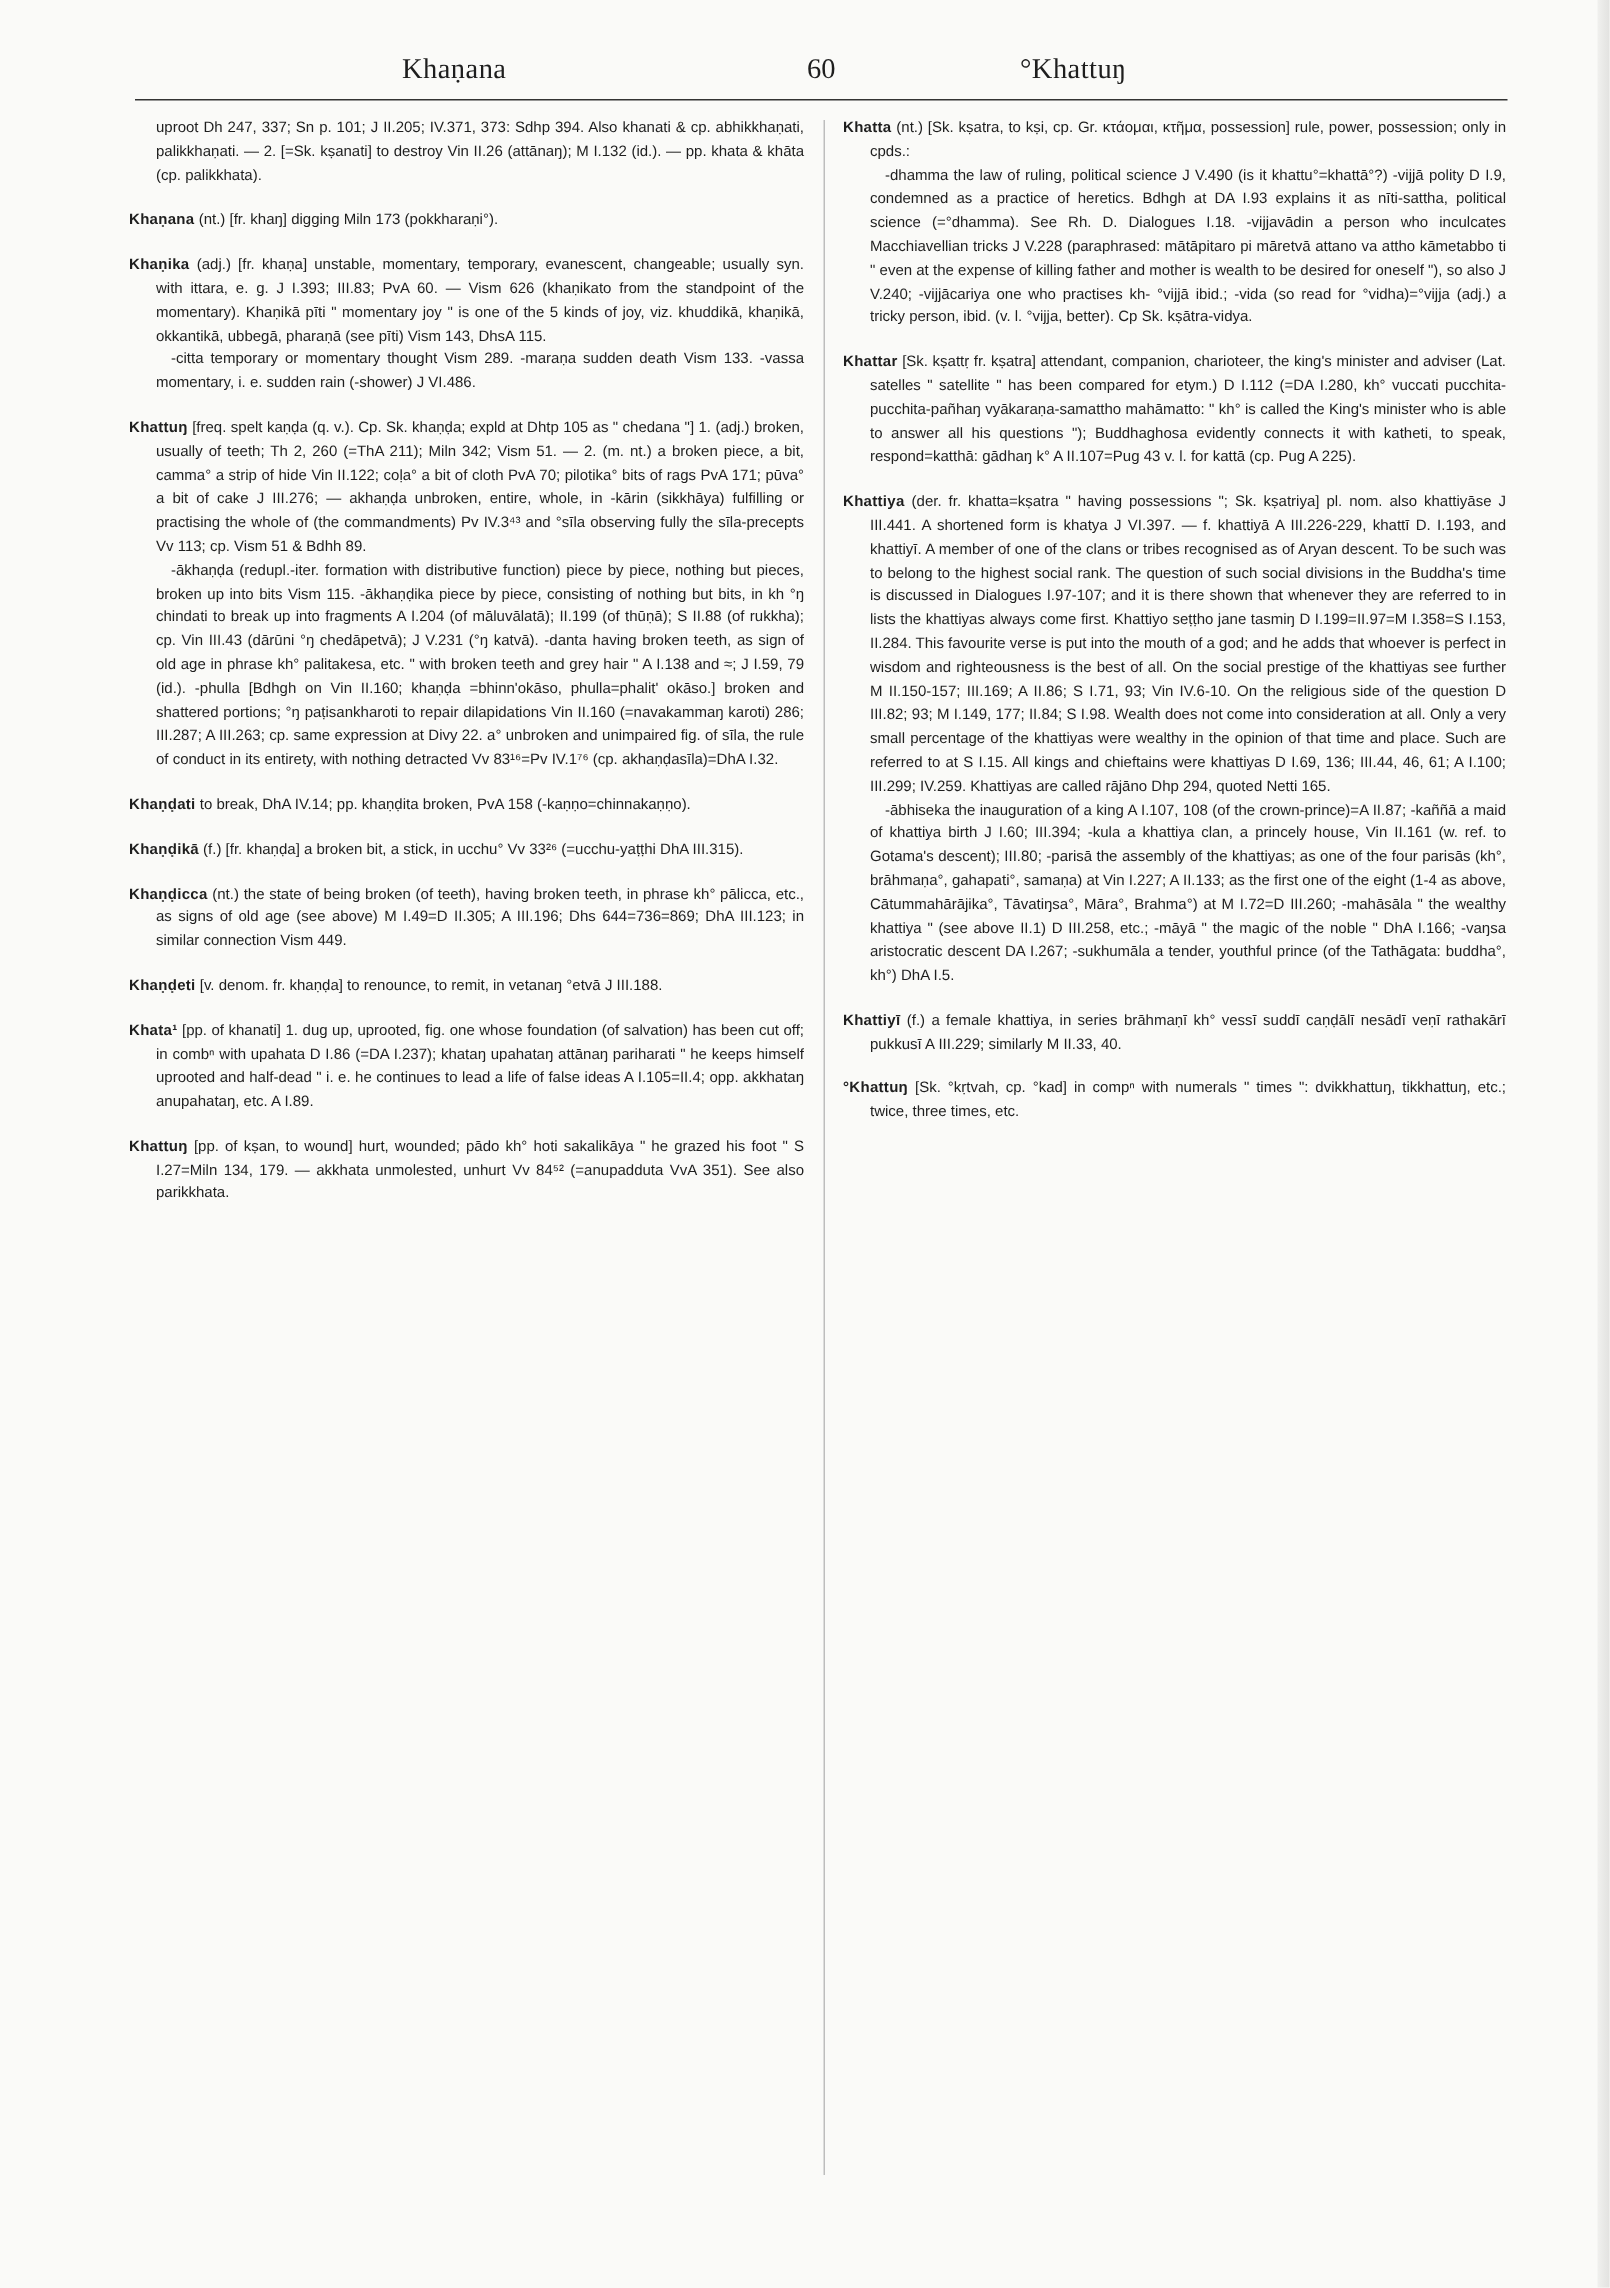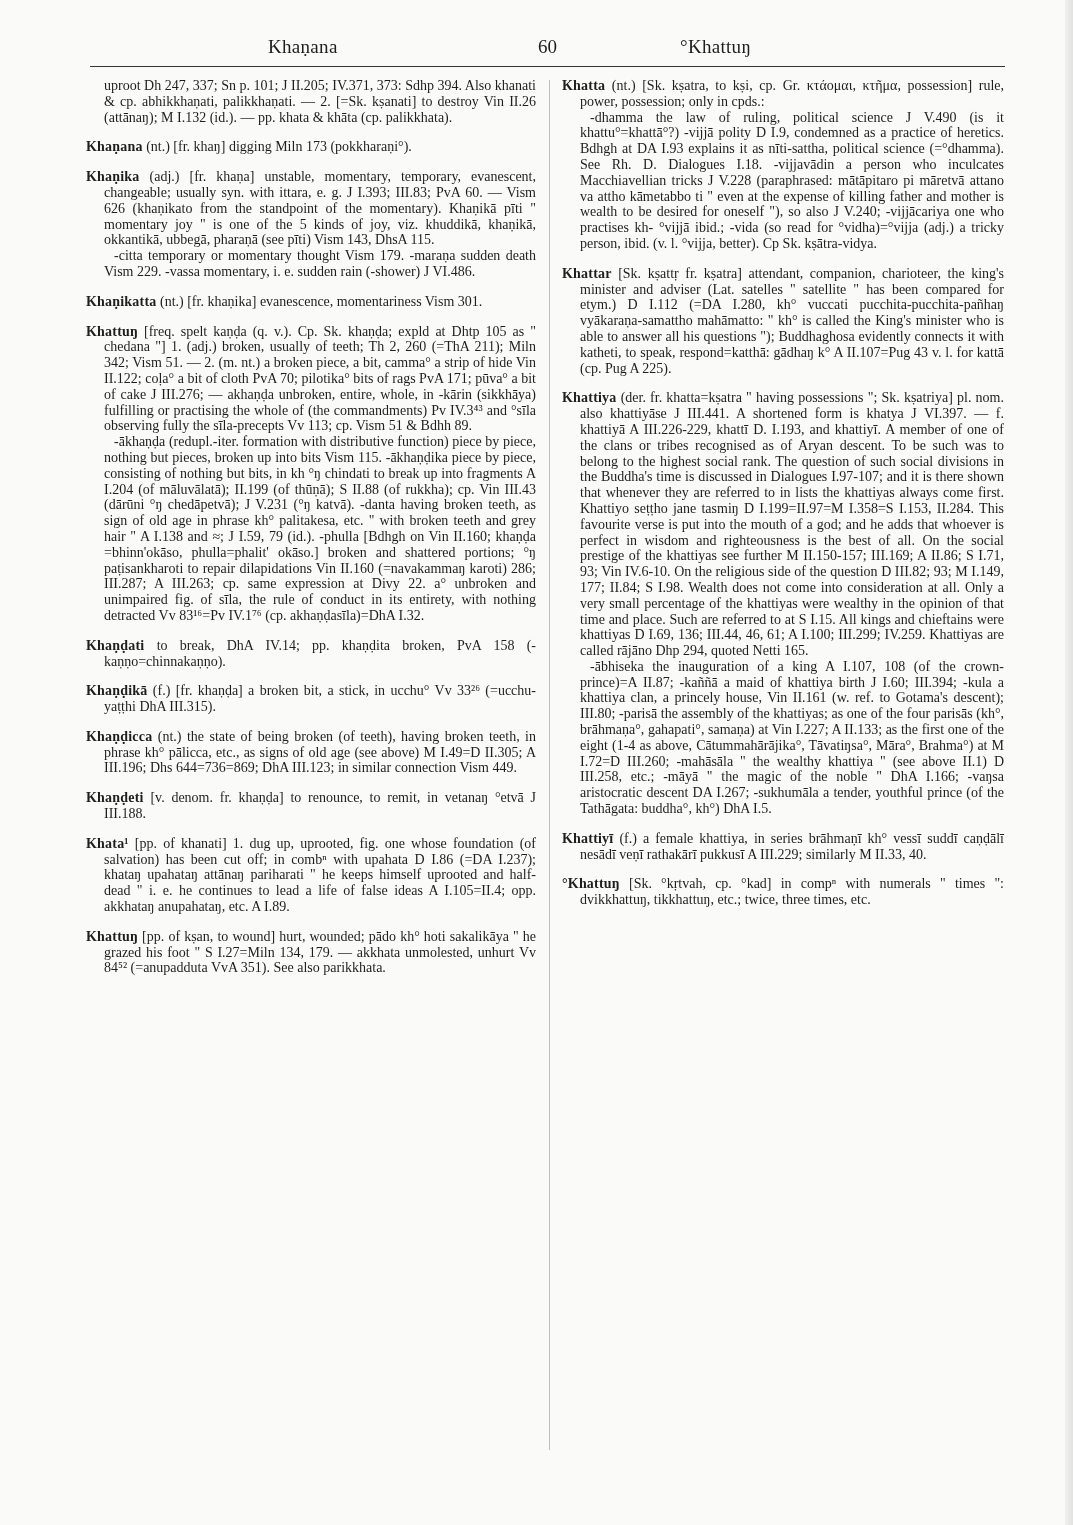--- a/index.html
+++ b/index.html
@@ -9,22 +9,22 @@
                background: linear-gradient(to right, #f0f0ee, #e2e2e0); }
   .header { position: absolute; top: 36px; left: 90px; width: 915px; height: 24px;
             font-family: "Liberation Serif", serif; font-size: 19px; }
   .header .hl { position: absolute; left: 178px; top: 0; letter-spacing: 0.3px; }
   .header .pn { position: absolute; left: 448px; top: 0; }
   .header .hr { position: absolute; left: 590px; top: 0; letter-spacing: 0.3px; }
   .rule { position: absolute; top: 66px; left: 90px; width: 915px; height: 0;
           border-top: 1.5px solid #333; }
   .divider { position: absolute; left: 549px; top: 80px; width: 0; height: 1370px;
              border-left: 1px solid #bdbdbd; }
-  .col { position: absolute; top: 78px; font-family: Liberation Serif, serif;
-         font-size: 14px; line-height: 15.8px; text-align: justify; }
+  .col { position: absolute; top: 78px; font-family: Liberation Sans, sans-serif;
+         font-size: 10px; line-height: 15.8px; text-align: justify; }
   .col.left { left: 86px; width: 450px; }
   .col.right { left: 562px; width: 442px; }
   .entry { margin: 0 0 14px 0; padding-left: 18px; text-indent: -18px; }
   .entry.cont { padding-left: 18px; text-indent: 0; }
   .hw { font-weight: bold; letter-spacing: 0.2px; }
   .sub { display: block; text-indent: 0; margin-left: 0; }
   .sub::before { content: ""; display: inline-block; width: 10px; }
 </style>
 </head>
 <body>
@@ -43,27 +43,23 @@
   <p class="entry cont" style="padding-left:18px;">uproot Dh 247, 337; Sn p. 101; J II.205; IV.371, 373: Sdhp 394. Also khanati &amp; cp. abhikkhaṇati, palikkhaṇati. — 2. [=Sk. kṣanati] to destroy Vin II.26 (attānaŋ); M I.132 (id.). — pp. khata &amp; khāta (cp. palikkhata).</p>
 
   <p class="entry">
     <span class="hw">Khaṇana</span>
     <span>(nt.) [fr. khaŋ] digging Miln 173 (pokkharaṇi°).</span>
   </p>
 
   <p class="entry">
     <span class="hw">Khaṇika</span>
     <span>(adj.) [fr. khaṇa] unstable, momentary, temporary, evanescent, changeable; usually syn. with ittara, e. g. J I.393; III.83; PvA 60. — Vism 626 (khaṇikato from the standpoint of the momentary). Khaṇikā pīti " momentary joy " is one of the 5 kinds of joy, viz. khuddikā, khaṇikā, okkantikā, ubbegā, pharaṇā (see pīti) Vism 143, DhsA 115.</span>
-    <span class="sub">-citta temporary or momentary thought Vism 179. -maraṇa sudden death Vism 229. -vassa momentary, i. e. sudden rain (-shower) J VI.486.</span>
+    <span class="sub">-citta temporary or momentary thought Vism 289. -maraṇa sudden death Vism 133. -vassa momentary, i. e. sudden rain (-shower) J VI.486.</span>
   </p>
 
-  <p class="entry">
-    <span class="hw">Khaṇikatta</span>
-    <span>(nt.) [fr. khaṇika] evanescence, momentariness Vism 301.</span>
-  </p>
 
   <p class="entry">
     <span class="hw">Khattuŋ</span>
     <span>[freq. spelt kaṇḍa (q. v.). Cp. Sk. khaṇḍa; expld at Dhtp 105 as " chedana "] 1. (adj.) broken, usually of teeth; Th 2, 260 (=ThA 211); Miln 342; Vism 51. — 2. (m. nt.) a broken piece, a bit, camma° a strip of hide Vin II.122; coḷa° a bit of cloth PvA 70; pilotika° bits of rags PvA 171; pūva° a bit of cake J III.276; — akhaṇḍa unbroken, entire, whole, in -kārin (sikkhāya) fulfilling or practising the whole of (the commandments) Pv IV.3⁴³ and °sīla observing fully the sīla-precepts Vv 113; cp. Vism 51 &amp; Bdhh 89.</span>
     <span class="sub">-ākhaṇḍa (redupl.-iter. formation with distributive function) piece by piece, nothing but pieces, broken up into bits Vism 115. -ākhaṇḍika piece by piece, consisting of nothing but bits, in kh °ŋ chindati to break up into fragments A I.204 (of māluvālatā); II.199 (of thūṇā); S II.88 (of rukkha); cp. Vin III.43 (dārūni °ŋ chedāpetvā); J V.231 (°ŋ katvā). -danta having broken teeth, as sign of old age in phrase kh° palitakesa, etc. " with broken teeth and grey hair " A I.138 and ≈; J I.59, 79 (id.). -phulla [Bdhgh on Vin II.160; khaṇḍa =bhinn'okāso, phulla=phalit' okāso.] broken and shattered portions; °ŋ paṭisankharoti to repair dilapidations Vin II.160 (=navakammaŋ karoti) 286; III.287; A III.263; cp. same expression at Divy 22. a° unbroken and unimpaired fig. of sīla, the rule of conduct in its entirety, with nothing detracted Vv 83¹⁶=Pv IV.1⁷⁶ (cp. akhaṇḍasīla)=DhA I.32.</span>
   </p>
 
   <p class="entry">
     <span class="hw">Khaṇḍati</span>
     <span>to break, DhA IV.14; pp. khaṇḍita broken, PvA 158 (-kaṇṇo=chinnakaṇṇo).</span>

